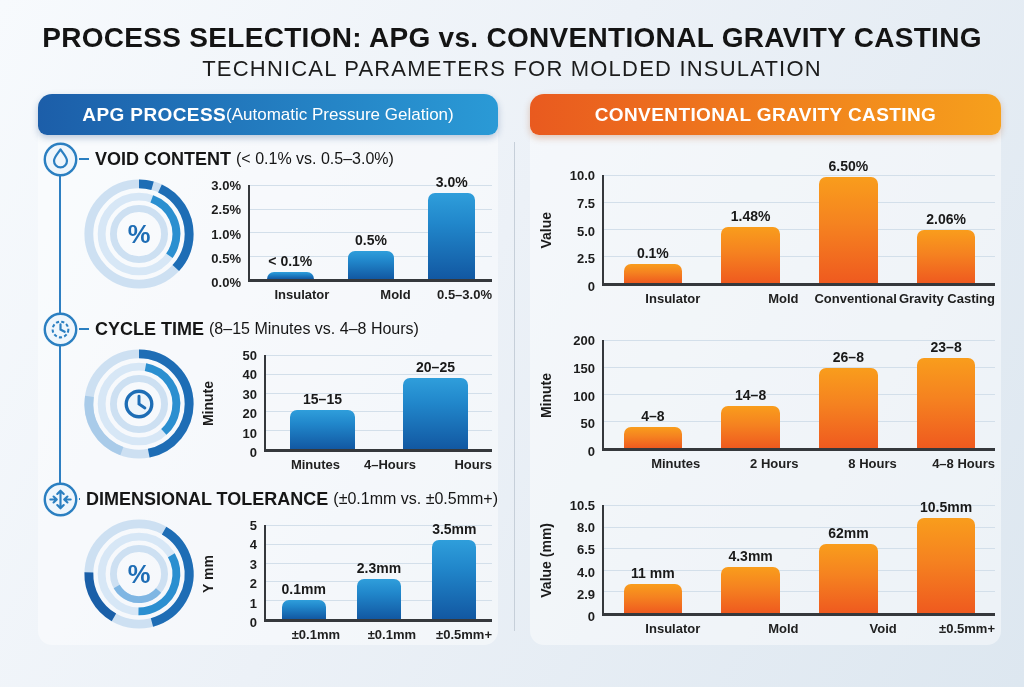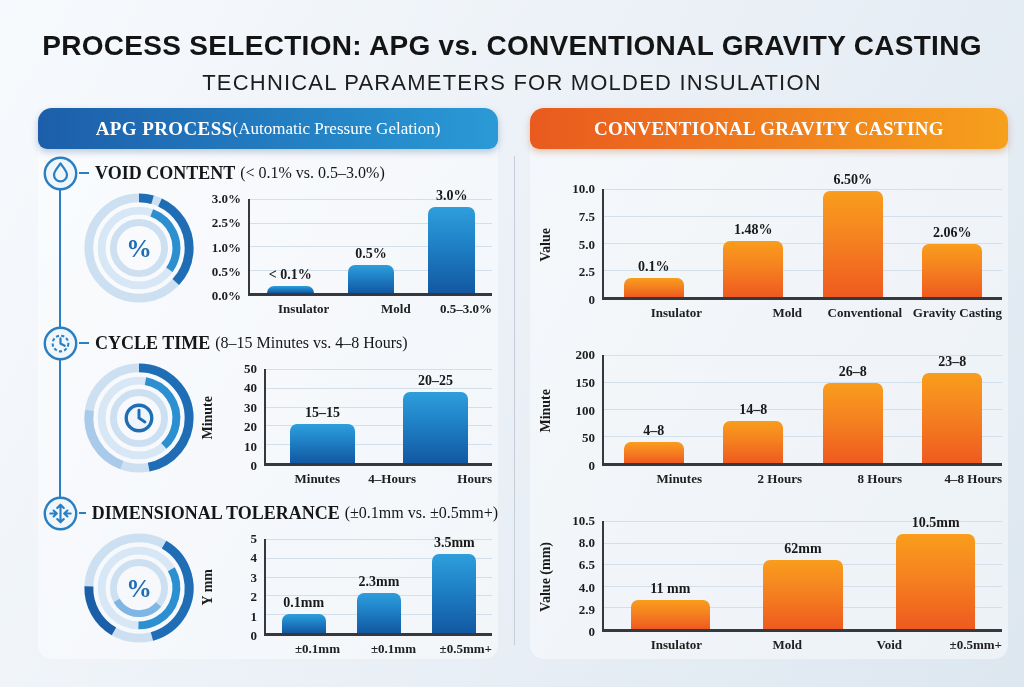--- a/index.html
+++ b/index.html
@@ -1,21 +1,21 @@
 <!DOCTYPE html>
 <html><head>
 <meta charset="utf-8">
 <style>
   html,body{margin:0;padding:0;}
   .page{position:relative;width:1024px;height:687px;overflow:hidden;
     background:linear-gradient(120deg,#f7fafd 0%,#ecf1f7 45%,#dde7f0 100%);
     font-family:"Liberation Sans",sans-serif;color:#161616;}
-  .page-title{margin:8px;padding-top:22px;text-align:center;font-size:28px;font-weight:800;letter-spacing:.3px;color:#141414;}
+  .page-title{margin:0;padding-top:22px;text-align:center;font-size:28px;font-weight:800;letter-spacing:.3px;color:#141414;}
   .page-subtitle{margin:2px 0 0;text-align:center;font-size:22px;font-weight:500;letter-spacing:1.2px;color:#1c1c1c;}
-  .columns{display:flex;padding:12px 16px 0 38px;font-family:Liberation Serif, serif;}
+  .columns{display:flex;padding:12px 23px 0 38px;}
   .col{box-sizing:border-box;border-radius:14px;background:rgba(255,255,255,.45);}
   .left-col{width:460px;position:relative;}
   .right-col{flex:1;}
   .divider{width:1px;background:#c6cfd9;margin:48px 15px 14px 16px;}
   .panel-header{height:41px;border-radius:14px 14px 9px 9px;display:flex;align-items:center;justify-content:center;
     color:#fff;box-shadow:0 3px 7px rgba(25,70,130,.28);white-space:nowrap;}
   .blue-header{background:linear-gradient(90deg,#1c5ea9 0%,#2a9ad6 100%);}
   .orange-header{background:linear-gradient(90deg,#e95a1f 0%,#f6a01c 100%);box-shadow:0 3px 7px rgba(180,80,20,.3);}
   .hdr-bold{font-size:19px;font-weight:800;letter-spacing:.4px;}
   .hdr-note{font-size:17px;font-weight:500;}
@@ -365,20 +365,25 @@
             <div class="gridline" style="top: 40%;"></div>
             <div class="gridline" style="top: 60%;"></div>
             <div class="gridline" style="top: 80%;"></div>
             <div class="bars">
               <div class="slot">
                 <div class="bar" style="height: 27%;">
                   <div class="bar-val">11 mm</div>
                 </div>
               </div>
               <div class="slot">
+                <div class="bar" style="height: 43%;">
+                  <div class="bar-val">4.3mm</div>
+                </div>
+              </div>
+              <div class="slot">
                 <div class="bar" style="height: 64%;">
                   <div class="bar-val">62mm</div>
                 </div>
               </div>
               <div class="slot">
                 <div class="bar" style="height: 88%;">
                   <div class="bar-val">10.5mm</div>
                 </div>
               </div>
             </div>

